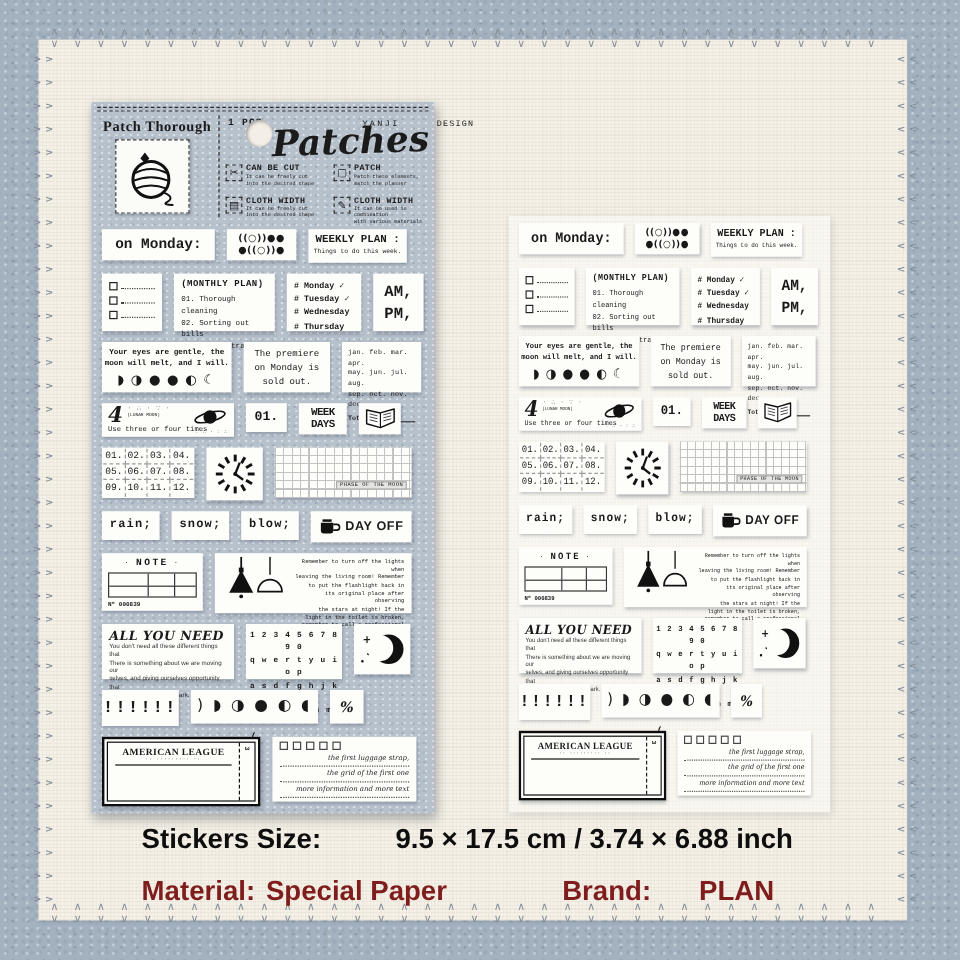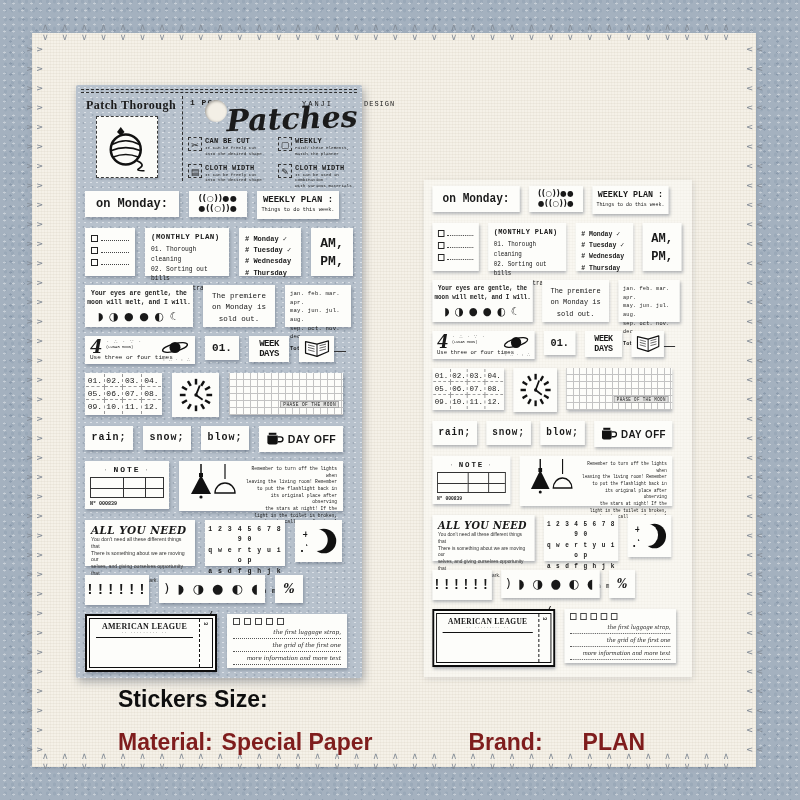--- a/index.html
+++ b/index.html
@@ -227,21 +227,21 @@
         <div class="feat-icon">✂</div>
         <div>
             <div class="feat-title">CAN BE CUT</div>
              <div class="feat-desc">It can be freely cut</div>
              <div class="feat-desc">into the desired shape</div>
           </div>
       </div>
       <div class="feat">
         <div class="feat-icon">▢</div>
         <div>
-            <div class="feat-title">WEEKLY</div>
+            <div class="feat-title">PATCH</div>
              <div class="feat-desc">Patch these elements,</div>
              <div class="feat-desc">match the planner</div>
           </div>
       </div>
       <div class="feat">
         <div class="feat-icon">▤</div>
         <div>
             <div class="feat-title">CLOTH WIDTH</div>
              <div class="feat-desc">It can be freely cut</div>
              <div class="feat-desc">into the desired shape</div>
@@ -756,19 +756,20 @@
         <div class="hw-row">the grid of the first one</div>
         <div class="hw-row">more information and more text</div>
       </div>
     </div>
   </div>
   </div>
 </div>
 
 <div class="footer-l1">
   <span>Stickers Size:</span>
+  <span>9.5 × 17.5 cm / 3.74 × 6.88 inch</span>
 </div>
 <div class="footer-l2">
   <span>Material:</span>
   <span class="f-mat-val">Special Paper</span>
   <span class="f-brand-lbl">Brand:</span>
   <span class="f-brand-val">PLAN</span>
 </div>
 
 </body></html>

